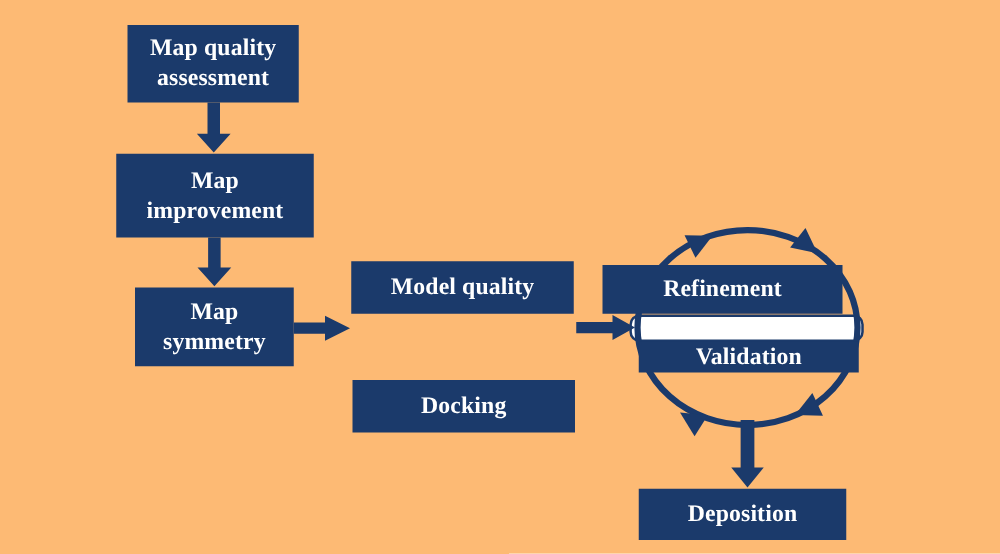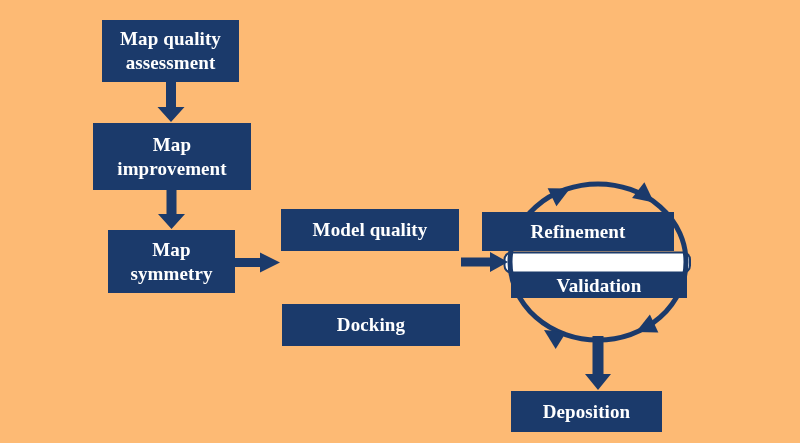--- a/index.html
+++ b/index.html
@@ -40,21 +40,21 @@
     letter-spacing: 0.1px;
   }
   
   #n-map-quality      { left:102px; top:20px;  width:137px; height:62px; }
   #n-map-improvement  { left:93px;  top:123px; width:158px; height:67px; }
   #n-map-symmetry     { left:108px; top:230px; width:127px; height:63px; }
   #n-model-building   { left:281px; top:209px; width:178px; height:42px; }
   #n-docking          { left:282px; top:271px; width:178px; height:42px;margin-top:33px; }
   #n-refinement       { left:482px; top:212px; width:192px; height:39px; }
   #n-validation       { left:511px; top:273px; width:176px; height:25px; }
-  #n-deposition       { left:511px; top:391px; width:151px; height:41px; }
+  #n-deposition       { left:511px; top:391px; width:166px; height:41px; }
 </style>
 </head>
 <body>
 
 <div class="canvas">
 
   <svg class="layer" viewBox="0 0 800 443" aria-hidden="true">
 
     <rect x="504.5" y="252.5" width="185.5" height="20" rx="7" fill="#ffffff" stroke="#1b3a6b" stroke-width="2"></rect>
 

